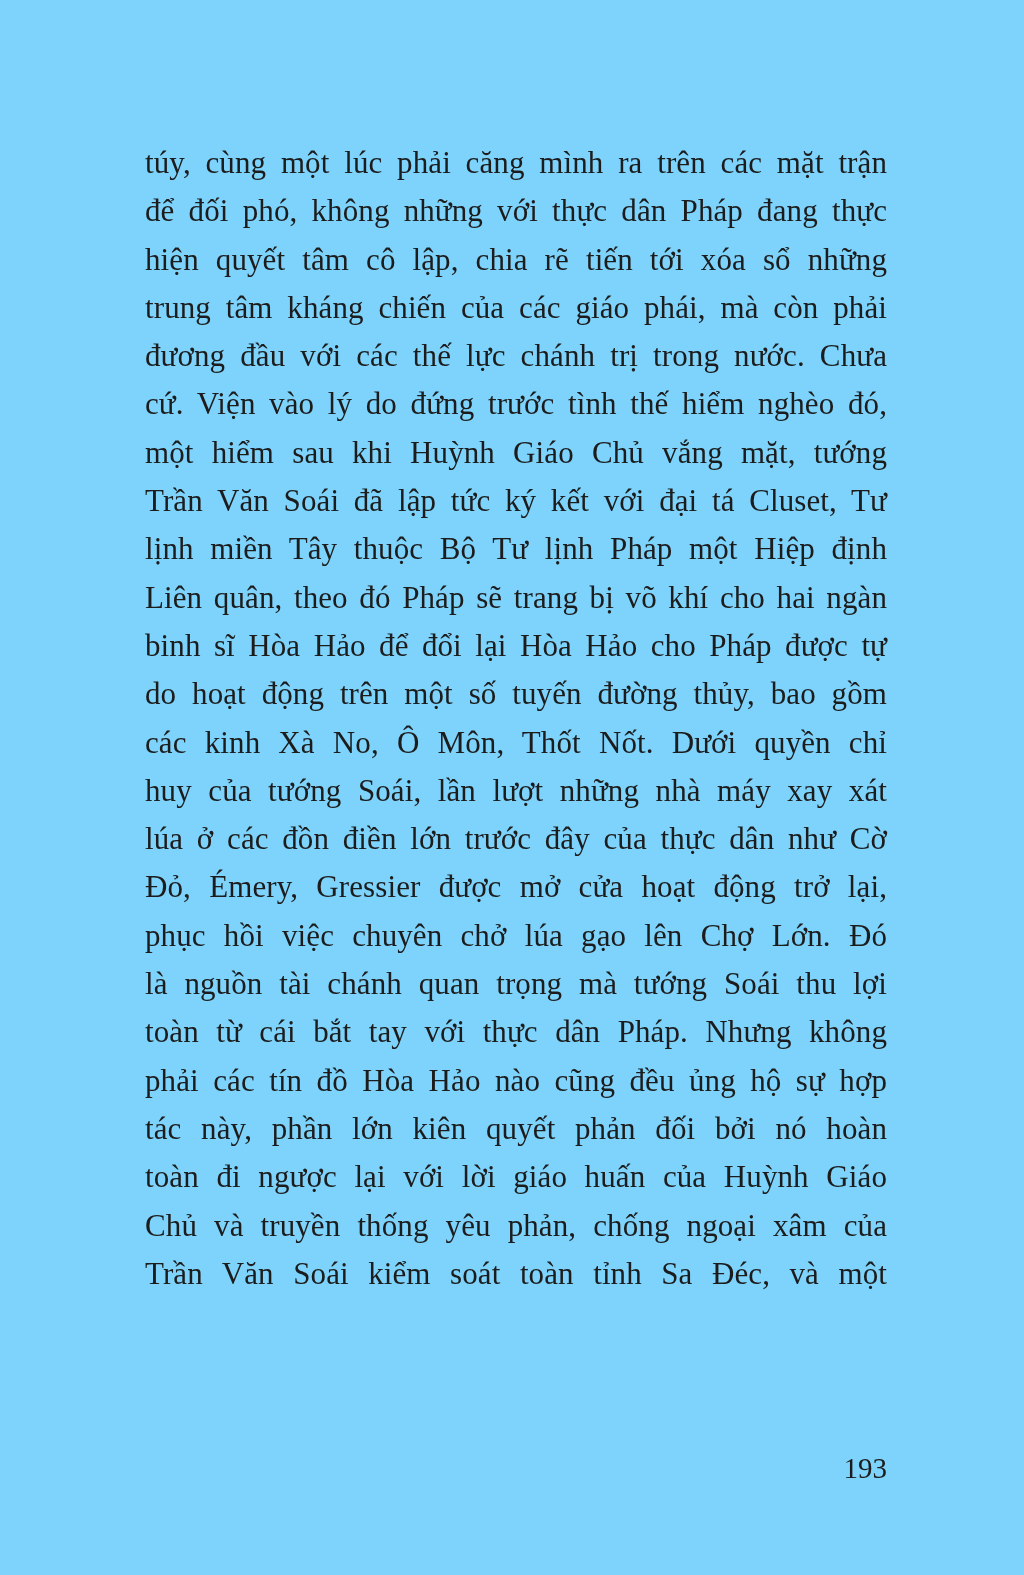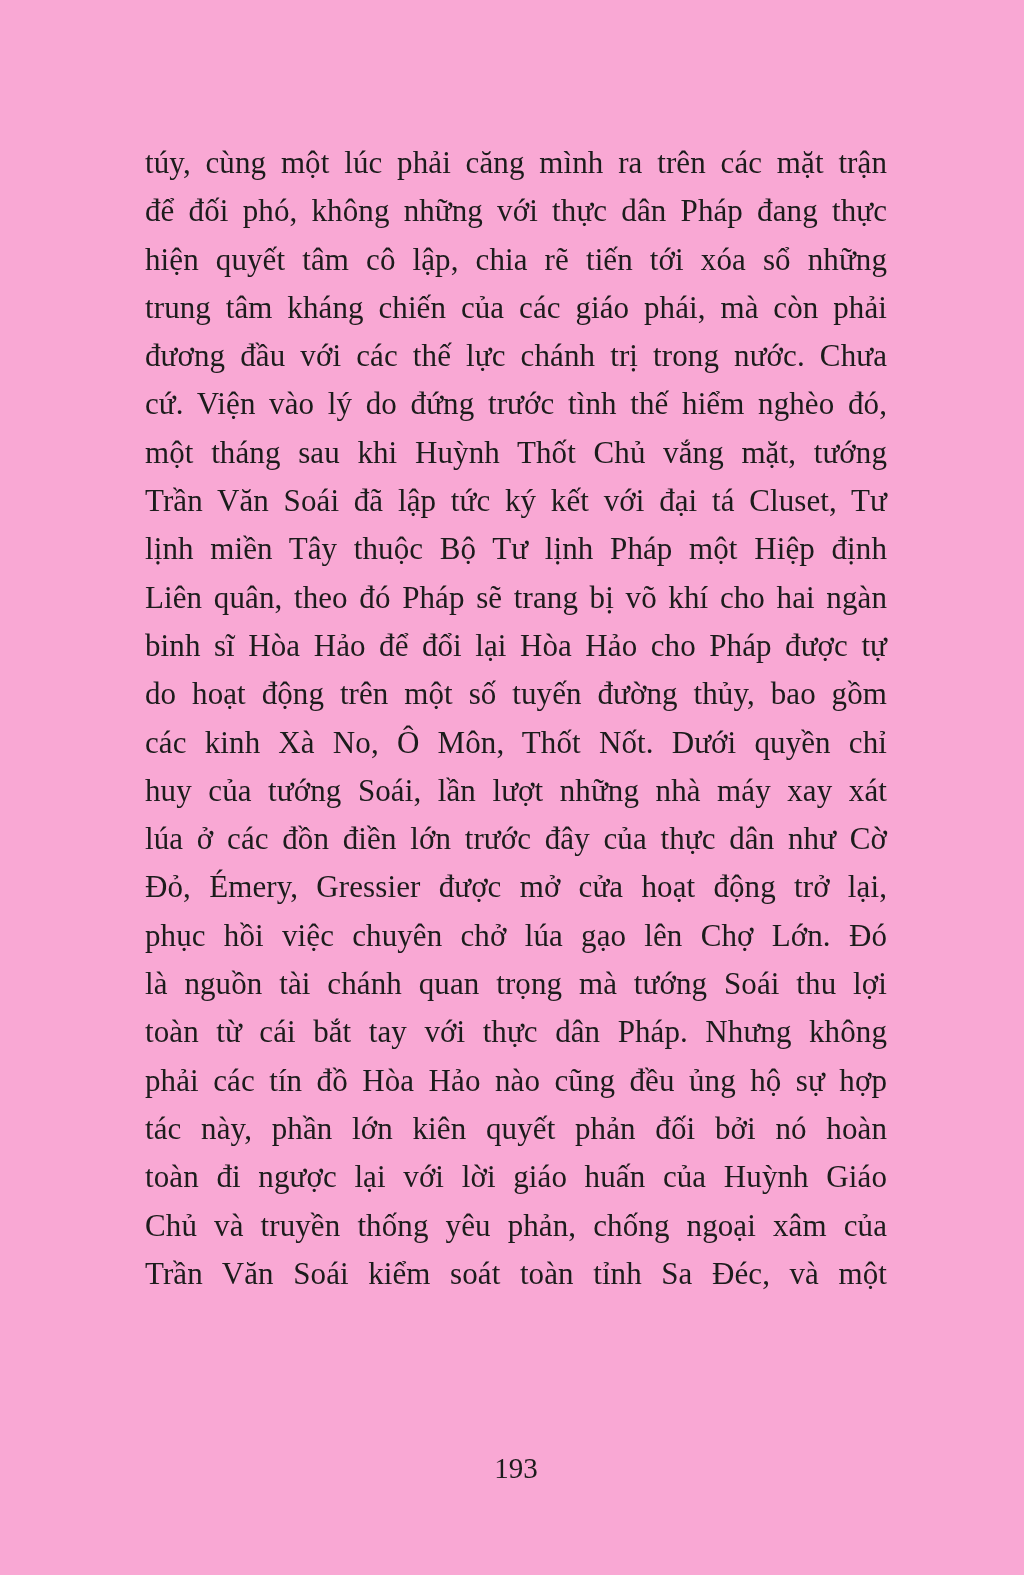--- a/index.html
+++ b/index.html
@@ -10,21 +10,21 @@
     width: 1024px;
     height: 1575px;
     background: #ffffff;
     position: relative;
     overflow: hidden;
     font-family: "Liberation Serif", "DejaVu Serif", serif;
   }
   .page {
     position: absolute;
     inset: 0;
-    background: #f9a8d4;
+    background: #7dd3fc;
     padding-left: 48px;
   }
   .text-block {
     position: absolute;
     left: 145px;
     top: 139px;
     width: 742px;
     color: #1c1c1c;
   }
   .text-line {
@@ -36,37 +36,37 @@
     text-align-last: justify;
     letter-spacing: 0.1px;
     color: #1c1c1c;
   }
   
   .page-number {
     position: absolute;
     left: 145px;
     top: 1452px;
     width: 742px;
-    text-align: center;
+    text-align: right;
     font-size: 29px;
     color: #1c1c1c;
   }
 </style>
 </head>
 <body>
 
 <div class="page">
   <div class="text-block">
     <div class="text-line">túy, cùng một lúc phải căng mình ra trên các mặt trận</div>
     <div class="text-line">để đối phó, không những với thực dân Pháp đang thực</div>
     <div class="text-line">hiện quyết tâm cô lập, chia rẽ tiến tới xóa sổ những</div>
     <div class="text-line">trung tâm kháng chiến của các giáo phái, mà còn phải</div>
     <div class="text-line">đương đầu với các thế lực chánh trị trong nước. Chưa</div>
     <div class="text-line">cứ. Viện vào lý do đứng trước tình thế hiểm nghèo đó,</div>
-    <div class="text-line">một tháng sau khi Huỳnh Thốt Chủ vắng mặt, tướng</div>
+    <div class="text-line">một hiểm sau khi Huỳnh Giáo Chủ vắng mặt, tướng</div>
     <div class="text-line">Trần Văn Soái đã lập tức ký kết với đại tá Cluset, Tư</div>
     <div class="text-line">lịnh miền Tây thuộc Bộ Tư lịnh Pháp một Hiệp định</div>
     <div class="text-line">Liên quân, theo đó Pháp sẽ trang bị võ khí cho hai ngàn</div>
     <div class="text-line">binh sĩ Hòa Hảo để đổi lại Hòa Hảo cho Pháp được tự</div>
     <div class="text-line">do hoạt động trên một số tuyến đường thủy, bao gồm</div>
     <div class="text-line">các kinh Xà No, Ô Môn, Thốt Nốt. Dưới quyền chỉ</div>
     <div class="text-line">huy của tướng Soái, lần lượt những nhà máy xay xát</div>
     <div class="text-line">lúa ở các đồn điền lớn trước đây của thực dân như Cờ</div>
     <div class="text-line">Đỏ, Émery, Gressier được mở cửa hoạt động trở lại,</div>
     <div class="text-line">phục hồi việc chuyên chở lúa gạo lên Chợ Lớn. Đó</div>

